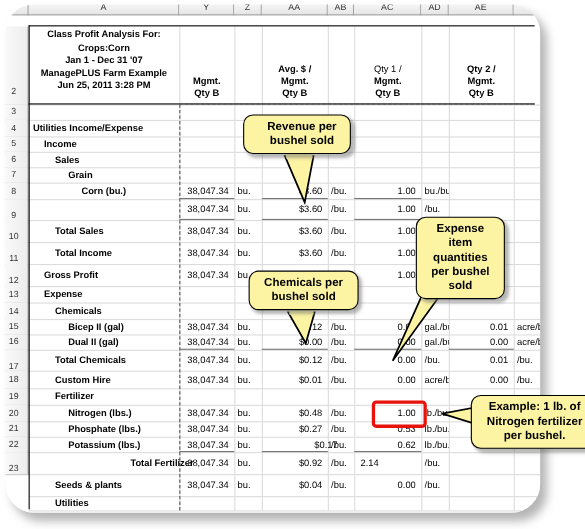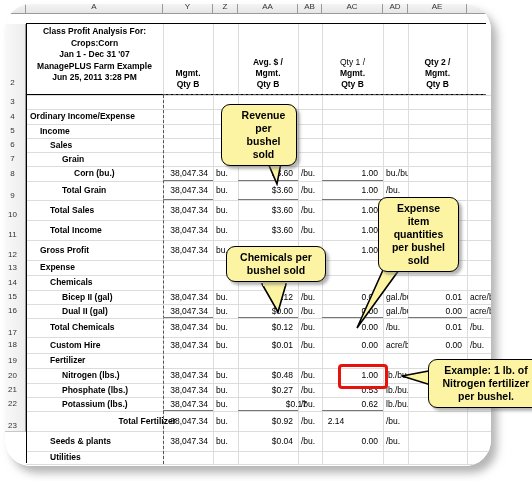--- a/index.html
+++ b/index.html
@@ -140,32 +140,31 @@
         <div style="position: absolute; left: 317px; top: 53px; width: 61px; text-align: center;">
           <div style="font-size: 8.5px; font-weight: normal; line-height: 11px;">Qty 1 /</div>
           <div style="font-size: 8.5px; font-weight: bold; line-height: 11px;">Mgmt.</div>
           <div style="font-size: 8.5px; font-weight: bold; line-height: 11px;">Qty B</div>
         </div>
         <div style="position: absolute; left: 403px; top: 53px; width: 59px; text-align: center;">
           <div style="font-size: 8.5px; font-weight: bold; line-height: 11px;">Qty 2 /</div>
           <div style="font-size: 8.5px; font-weight: bold; line-height: 11px;">Mgmt.</div>
           <div style="font-size: 8.5px; font-weight: bold; line-height: 11px;">Qty B</div>
         </div>
-        <div class="cell lbl" style="left: 25px; top: 105px; width: 146px; height: 15px; line-height: 15px; text-align: left;">Ordinary Income/Expense</div>
+        <div class="cell lbl" style="left: 25px; top: 105px; width: 146px; height: 15px; line-height: 15px; text-align: left;">Utilities Income/Expense</div>
         <div class="cell lbl" style="left: 35px; top: 120px; width: 136px; height: 14px; line-height: 14px; text-align: left;">Income</div>
         <div class="cell lbl" style="left: 45px; top: 134px; width: 126px; height: 14px; line-height: 14px; text-align: left;">Sales</div>
         <div class="cell lbl" style="left: 57px; top: 148px; width: 114px; height: 14px; line-height: 14px; text-align: left;">Grain</div>
         <div class="cell lbl" style="left: 69px; top: 162px; width: 102px; height: 15px; line-height: 15px; text-align: left;">Corn (bu.)</div>
         <div class="cell num" style="left: 158px; top: 162px; width: 45px; height: 15px; line-height: 15px;">38,047.34</div>
         <div class="cell unit" style="left: 211px; top: 162px; width: 22px; height: 15px; line-height: 15px;">bu.</div>
         <div class="cell num" style="left: 233px; top: 162px; width: 55px; height: 15px; line-height: 15px;">$3.60</div>
         <div class="cell unit" style="left: 296px; top: 162px; width: 21px; height: 15px; line-height: 15px;">/bu.</div>
         <div class="cell num" style="left: 317px; top: 162px; width: 56px; height: 15px; line-height: 15px;">1.00</div>
         <div class="cell unit" style="left: 381px; top: 162px; width: 22px; height: 15px; line-height: 15px;">bu./bu.</div>
-        <div class="cell lbl" style="left: 57px; top: 177px; width: 114px; height: 19px; line-height: 19px; text-align: left;">Total Grain</div>
         <div class="cell num" style="left: 158px; top: 177px; width: 45px; height: 19px; line-height: 19px;">38,047.34</div>
         <div class="cell unit" style="left: 211px; top: 177px; width: 22px; height: 19px; line-height: 19px;">bu.</div>
         <div class="cell num" style="left: 233px; top: 177px; width: 55px; height: 19px; line-height: 19px;">$3.60</div>
         <div class="cell unit" style="left: 296px; top: 177px; width: 21px; height: 19px; line-height: 19px;">/bu.</div>
         <div class="cell num" style="left: 317px; top: 177px; width: 56px; height: 19px; line-height: 19px;">1.00</div>
         <div class="cell unit" style="left: 381px; top: 177px; width: 22px; height: 19px; line-height: 19px;">/bu.</div>
         <div class="cell lbl" style="left: 45px; top: 196px; width: 126px; height: 20px; line-height: 20px; text-align: left;">Total Sales</div>
         <div class="cell num" style="left: 158px; top: 196px; width: 45px; height: 20px; line-height: 20px;">38,047.34</div>
         <div class="cell unit" style="left: 211px; top: 196px; width: 22px; height: 20px; line-height: 20px;">bu.</div>
         <div class="cell num" style="left: 233px; top: 196px; width: 55px; height: 20px; line-height: 20px;">$3.60</div>
@@ -272,21 +271,21 @@
         <div class="ul" style="left: 317px; top: 176px; width: 61px;"></div>
         <div class="ul" style="left: 317px; top: 195px; width: 61px;"></div>
         <div class="ul" style="left: 317px; top: 313px; width: 61px;"></div>
         <div class="ul" style="left: 317px; top: 406px; width: 61px;"></div>
         <div class="ul" style="left: 403px; top: 313px; width: 59px;"></div>
         <div class="redbox" style="left: 333px; top: 360px; width: 44px; height: 19px; border-color: rgb(232, 18, 12);"></div>
       </div>
   </div>
 </div>
 
-<div class="callout" id="c-rev" style="left:221px;top:104px;width:76px;padding-left:15px;">
+<div class="callout" id="c-rev" style="left:221px;top:104px;width:98px;padding-left:15px;">
   <span>Revenue per bushel sold</span>
 </div>
 <svg class="tail" style="left:255px;top:140px;width:40px;height:46px;">
   <polygon points="4,2 30,2 22,44" fill="#fcf4a3" stroke="#000" stroke-width="1.6"></polygon>
   <rect x="5" y="0" width="24" height="4" fill="#fcf4a3"></rect>
 </svg>
 
 <div class="callout" id="c-exp" style="left:226px;top:246px;width:100px;">
   <span>Chemicals per bushel sold</span>
 </div>

